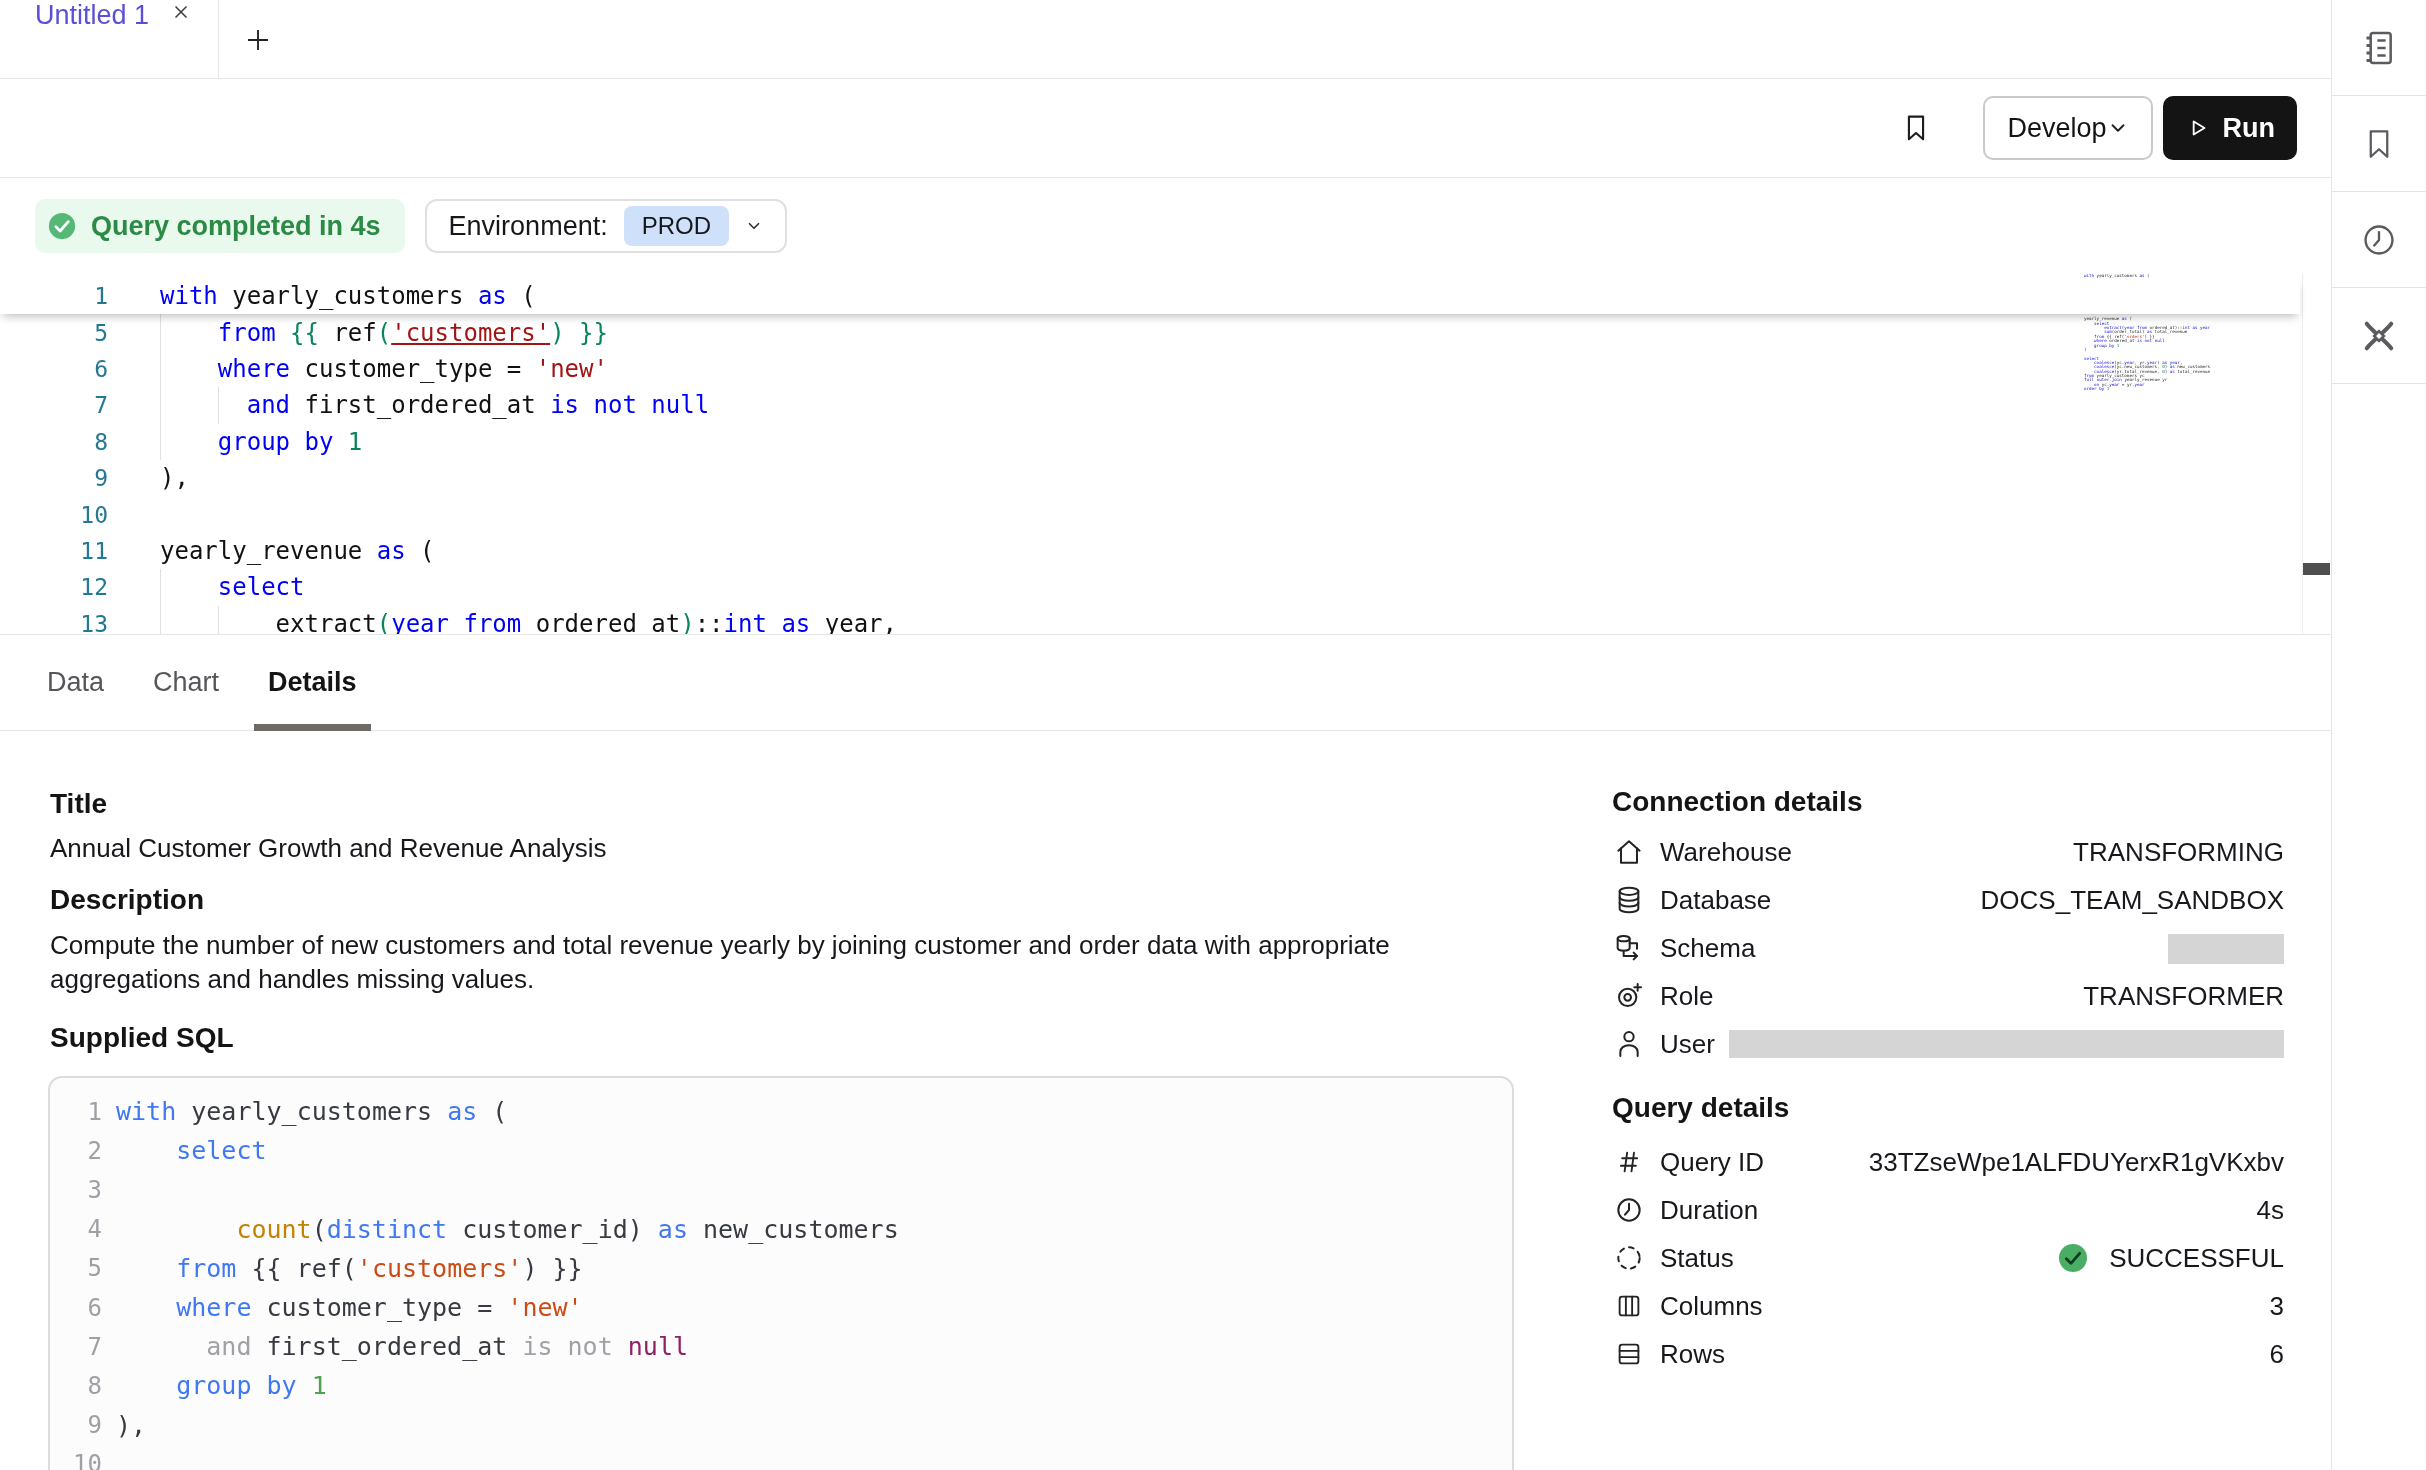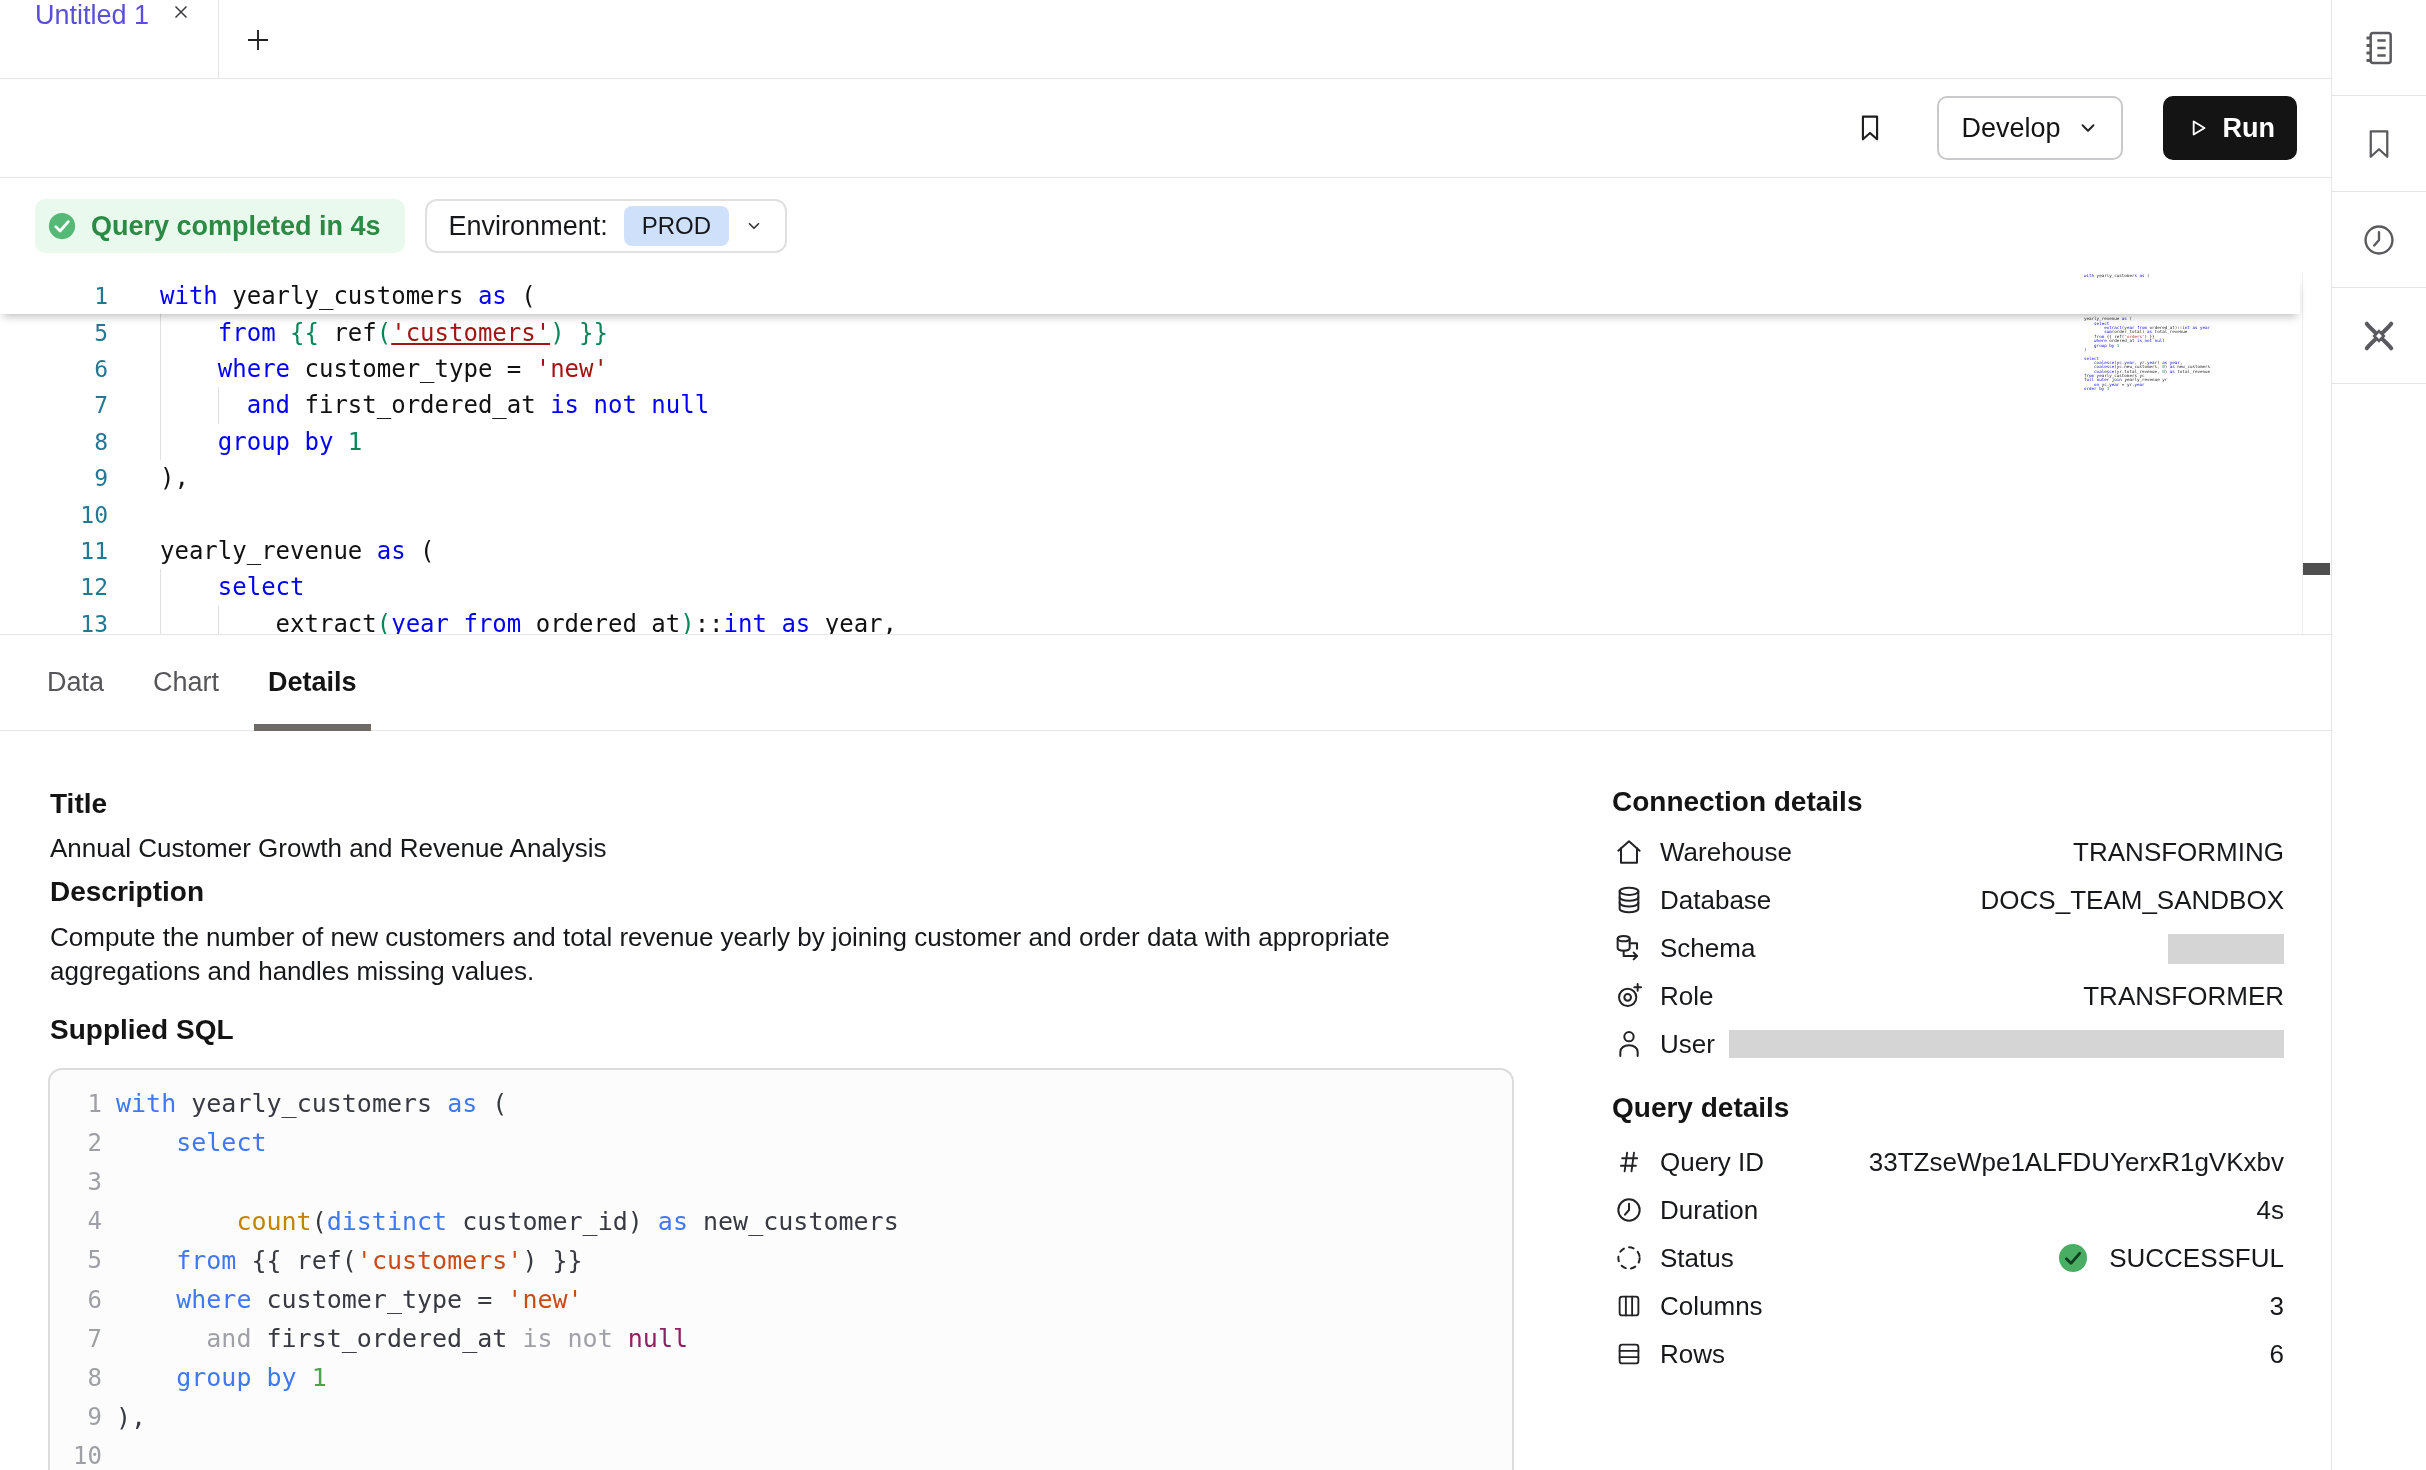--- a/index.html
+++ b/index.html
@@ -9,21 +9,21 @@
   svg{display:block}
   
   #tabbar{left:0;top:0;width:2331px;height:78px;border-bottom:1px solid #e5e5e6;background:#fff}
   #tab1{position:absolute;left:0;top:0;width:219px;height:78px;border-right:1px solid #e5e5e6;display:flex;gap:20px;padding-left:35px;box-sizing:border-box}
   #tab1 .lbl{font-size:27px;color:#5a50d7}
   #newtab{position:absolute;left:243px;top:25px;width:30px;height:30px}
   
   #toolbar{left:0;top:79px;width:2331px;height:98px;border-bottom:1px solid #e5e5e6;display:flex;align-items:center;background:#fff}
   #bookmark-btn{margin-left:auto;margin-right:50px}
   .btn{display:flex;align-items:center;height:64px;border-radius:10px;box-sizing:border-box;font-size:27px}
-  #develop-btn{border:2px solid #c9c9cb;padding:8px 22px;gap:16px;color:#141414;margin-right:40px;font-weight:500}
+  #develop-btn{border:2px solid #c9c9cb;padding:8px 22px;color:#141414;margin-right:10px;font-weight:500}
   #run-btn{background:#141414;color:#fff;padding:0 22px;gap:12px;margin-right:34px;font-weight:600}
   
   #editor{left:0;top:178px;width:2331px;height:456px;background:#fff;border-bottom:1px solid #e5e5e6;overflow:hidden}
   #status-row{position:absolute;left:35px;top:21px;display:flex;gap:20px;align-items:center}
   #query-pill{display:flex;align-items:center;gap:14px;height:54px;border-radius:10px;background:#e9f9ee;padding:0 24px 0 12px}
   #query-pill .txt{font-size:27px;font-weight:600;color:#2b8a44}
   #env-chip{display:flex;align-items:center;height:54px;border-radius:12px;border:2px solid #e0e0e0;box-sizing:border-box;padding:0 22px;gap:16px}
   #env-chip .lab{font-size:27px;color:#17181c}
   #env-chip .prod{background:#cfe0fb;border-radius:8px;padding:6px 18px;font-size:24px;font-weight:500;color:#15171c}
   .coderow{position:relative;display:flex;height:36.4px;align-items:center;font-family:"DejaVu Sans Mono",monospace;font-size:24px;white-space:pre}
@@ -48,21 +48,21 @@
   
   #tabstrip{left:0;top:635px;width:2331px;height:96px;border-bottom:1px solid #e5e5e6;display:flex;align-items:center;padding-left:33px;box-sizing:border-box;background:#fff}
   .rtab{position:relative;height:96px;display:flex;align-items:center;padding:0 14px;margin-right:21px;font-size:27px;color:#55555a}
   .rtab.active{color:#141414;font-weight:600}
   .rtab.active::after{content:"";position:absolute;left:0;right:0;bottom:0;height:7px;background:#6e6a66}
   
   #details-left{left:50px;top:732px;width:1490px}
   .dhead{font-size:28px;font-weight:700;color:#141414}
   #t-head{margin-top:56px}
   #t-val{margin-top:13px;font-size:26px}
-  #d-head{margin-top:12px}
+  #d-head{margin-top:20px}
   #d-val{margin-top:12px;font-size:26px;line-height:34px;max-width:1390px}
   #s-head{margin-top:26px}
   #sqlbox{margin-top:22px;margin-left:-2px;width:1466px;height:420px;border:2px solid #dcdcdc;border-radius:14px;background:#fcfcfc;box-sizing:border-box;padding:14px 0 0 16px;overflow:hidden}
   #sqlbox .coderow{height:39.2px;font-size:25px}
   #sqlbox .eln{width:36px;color:#9fa0a6;font-size:24px}
   #sqlbox .kw{color:#4078f2}
   #sqlbox .id{color:#383a42}
   #sqlbox .fn{color:#c18401}
   #sqlbox .st{color:#cb4b16}
   #sqlbox .gy{color:#a0a1a7}

